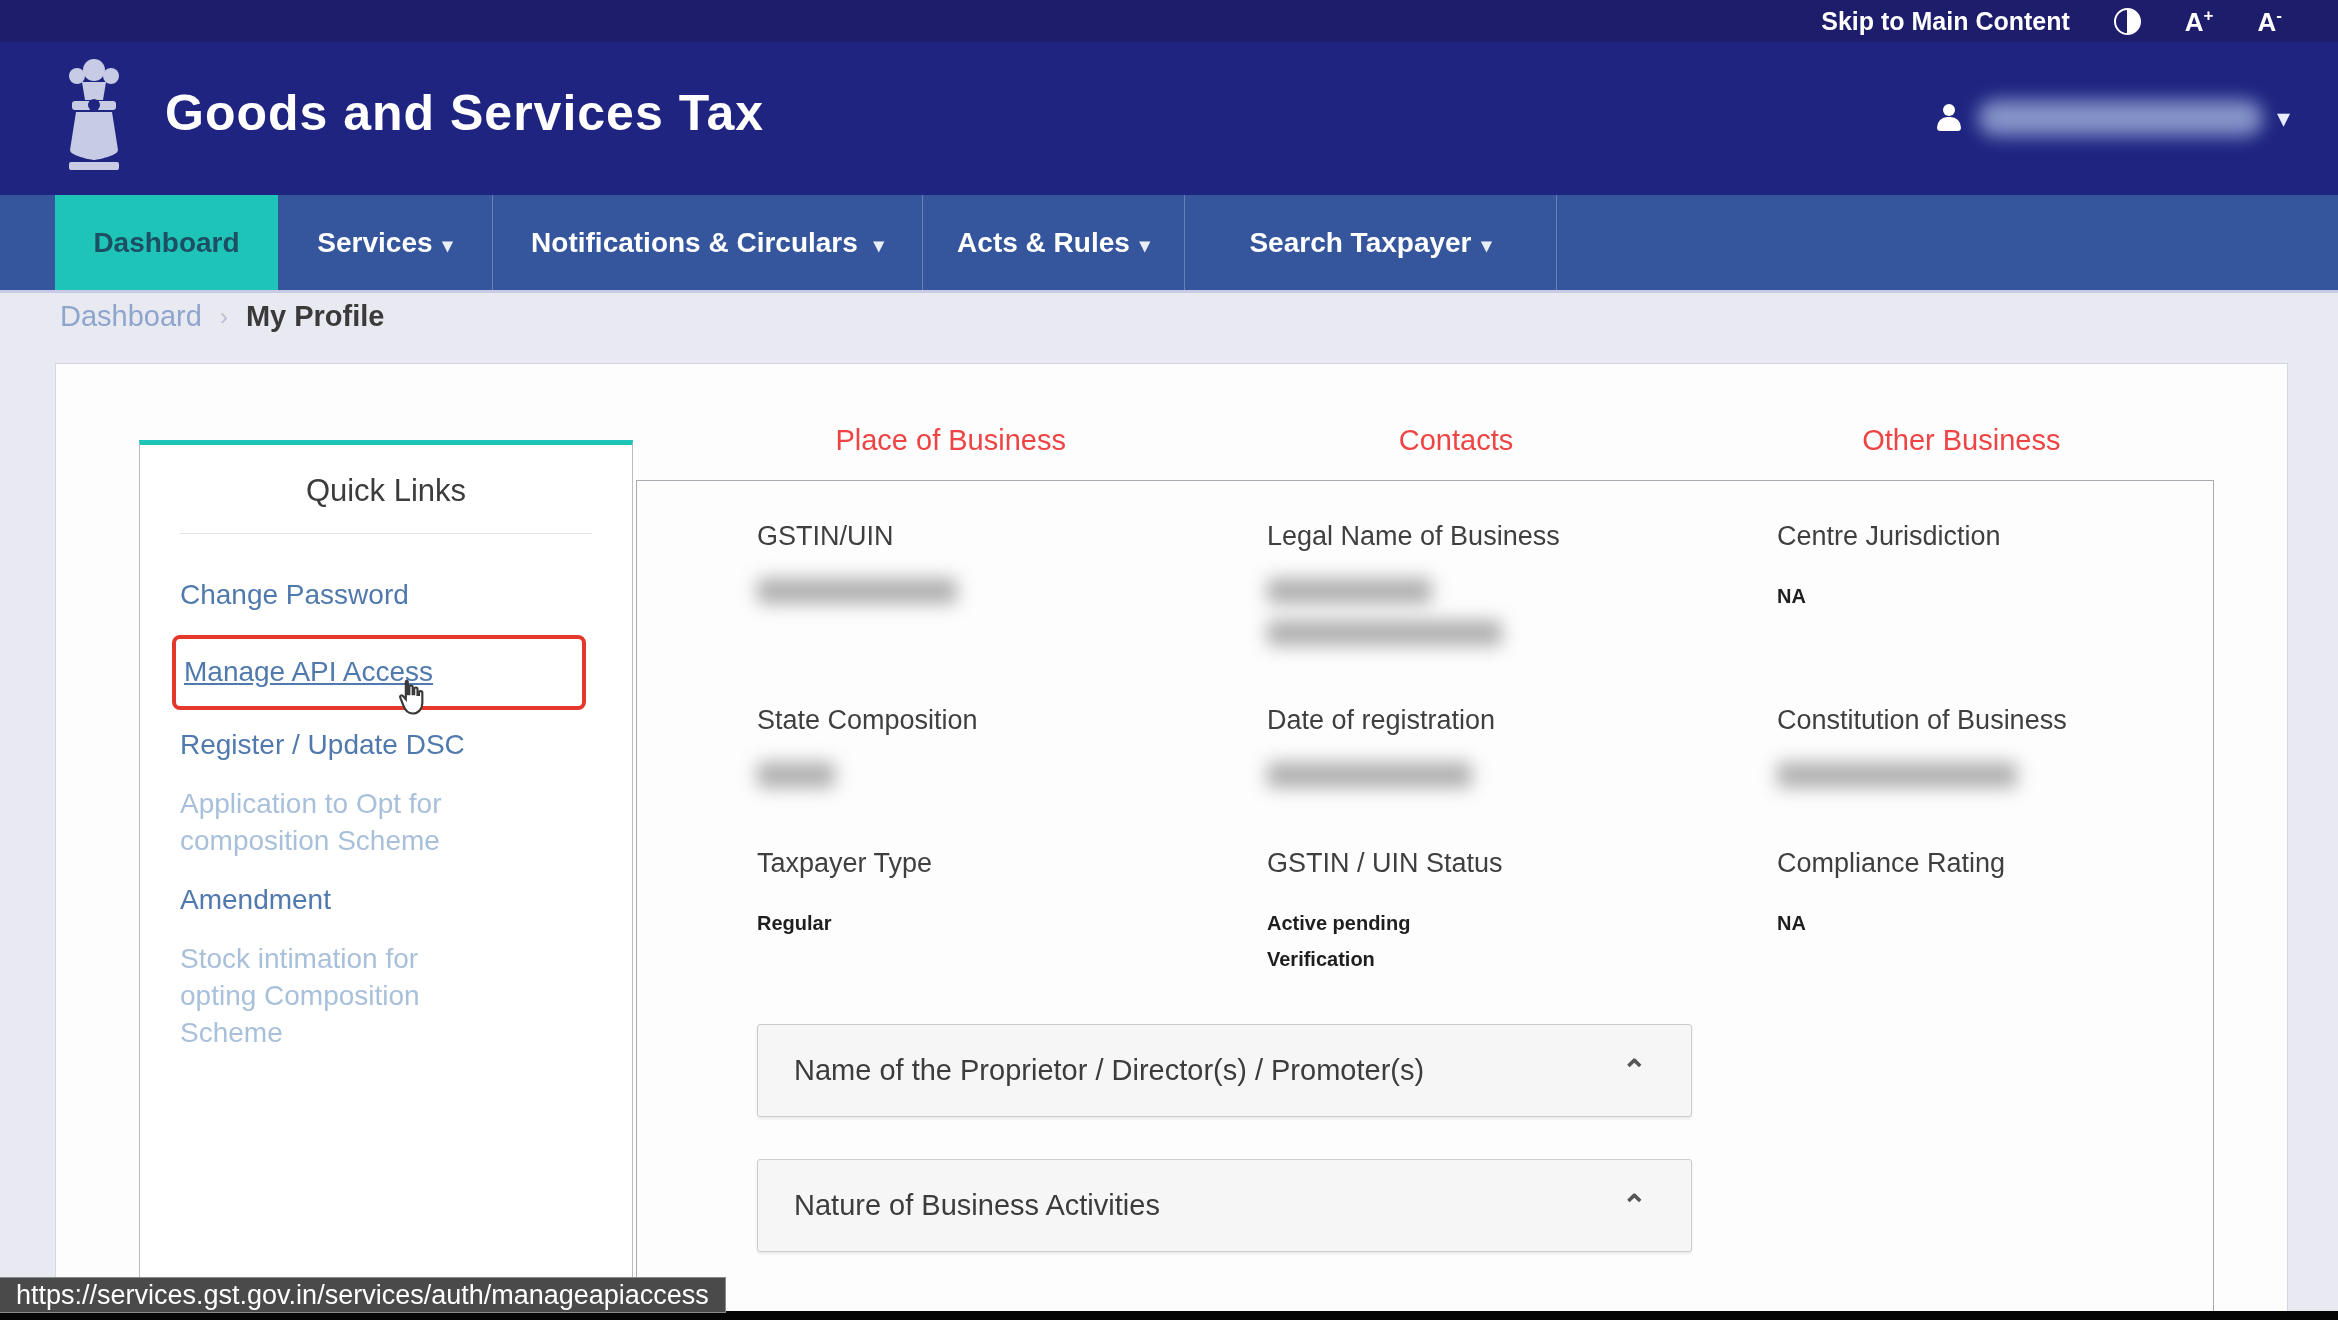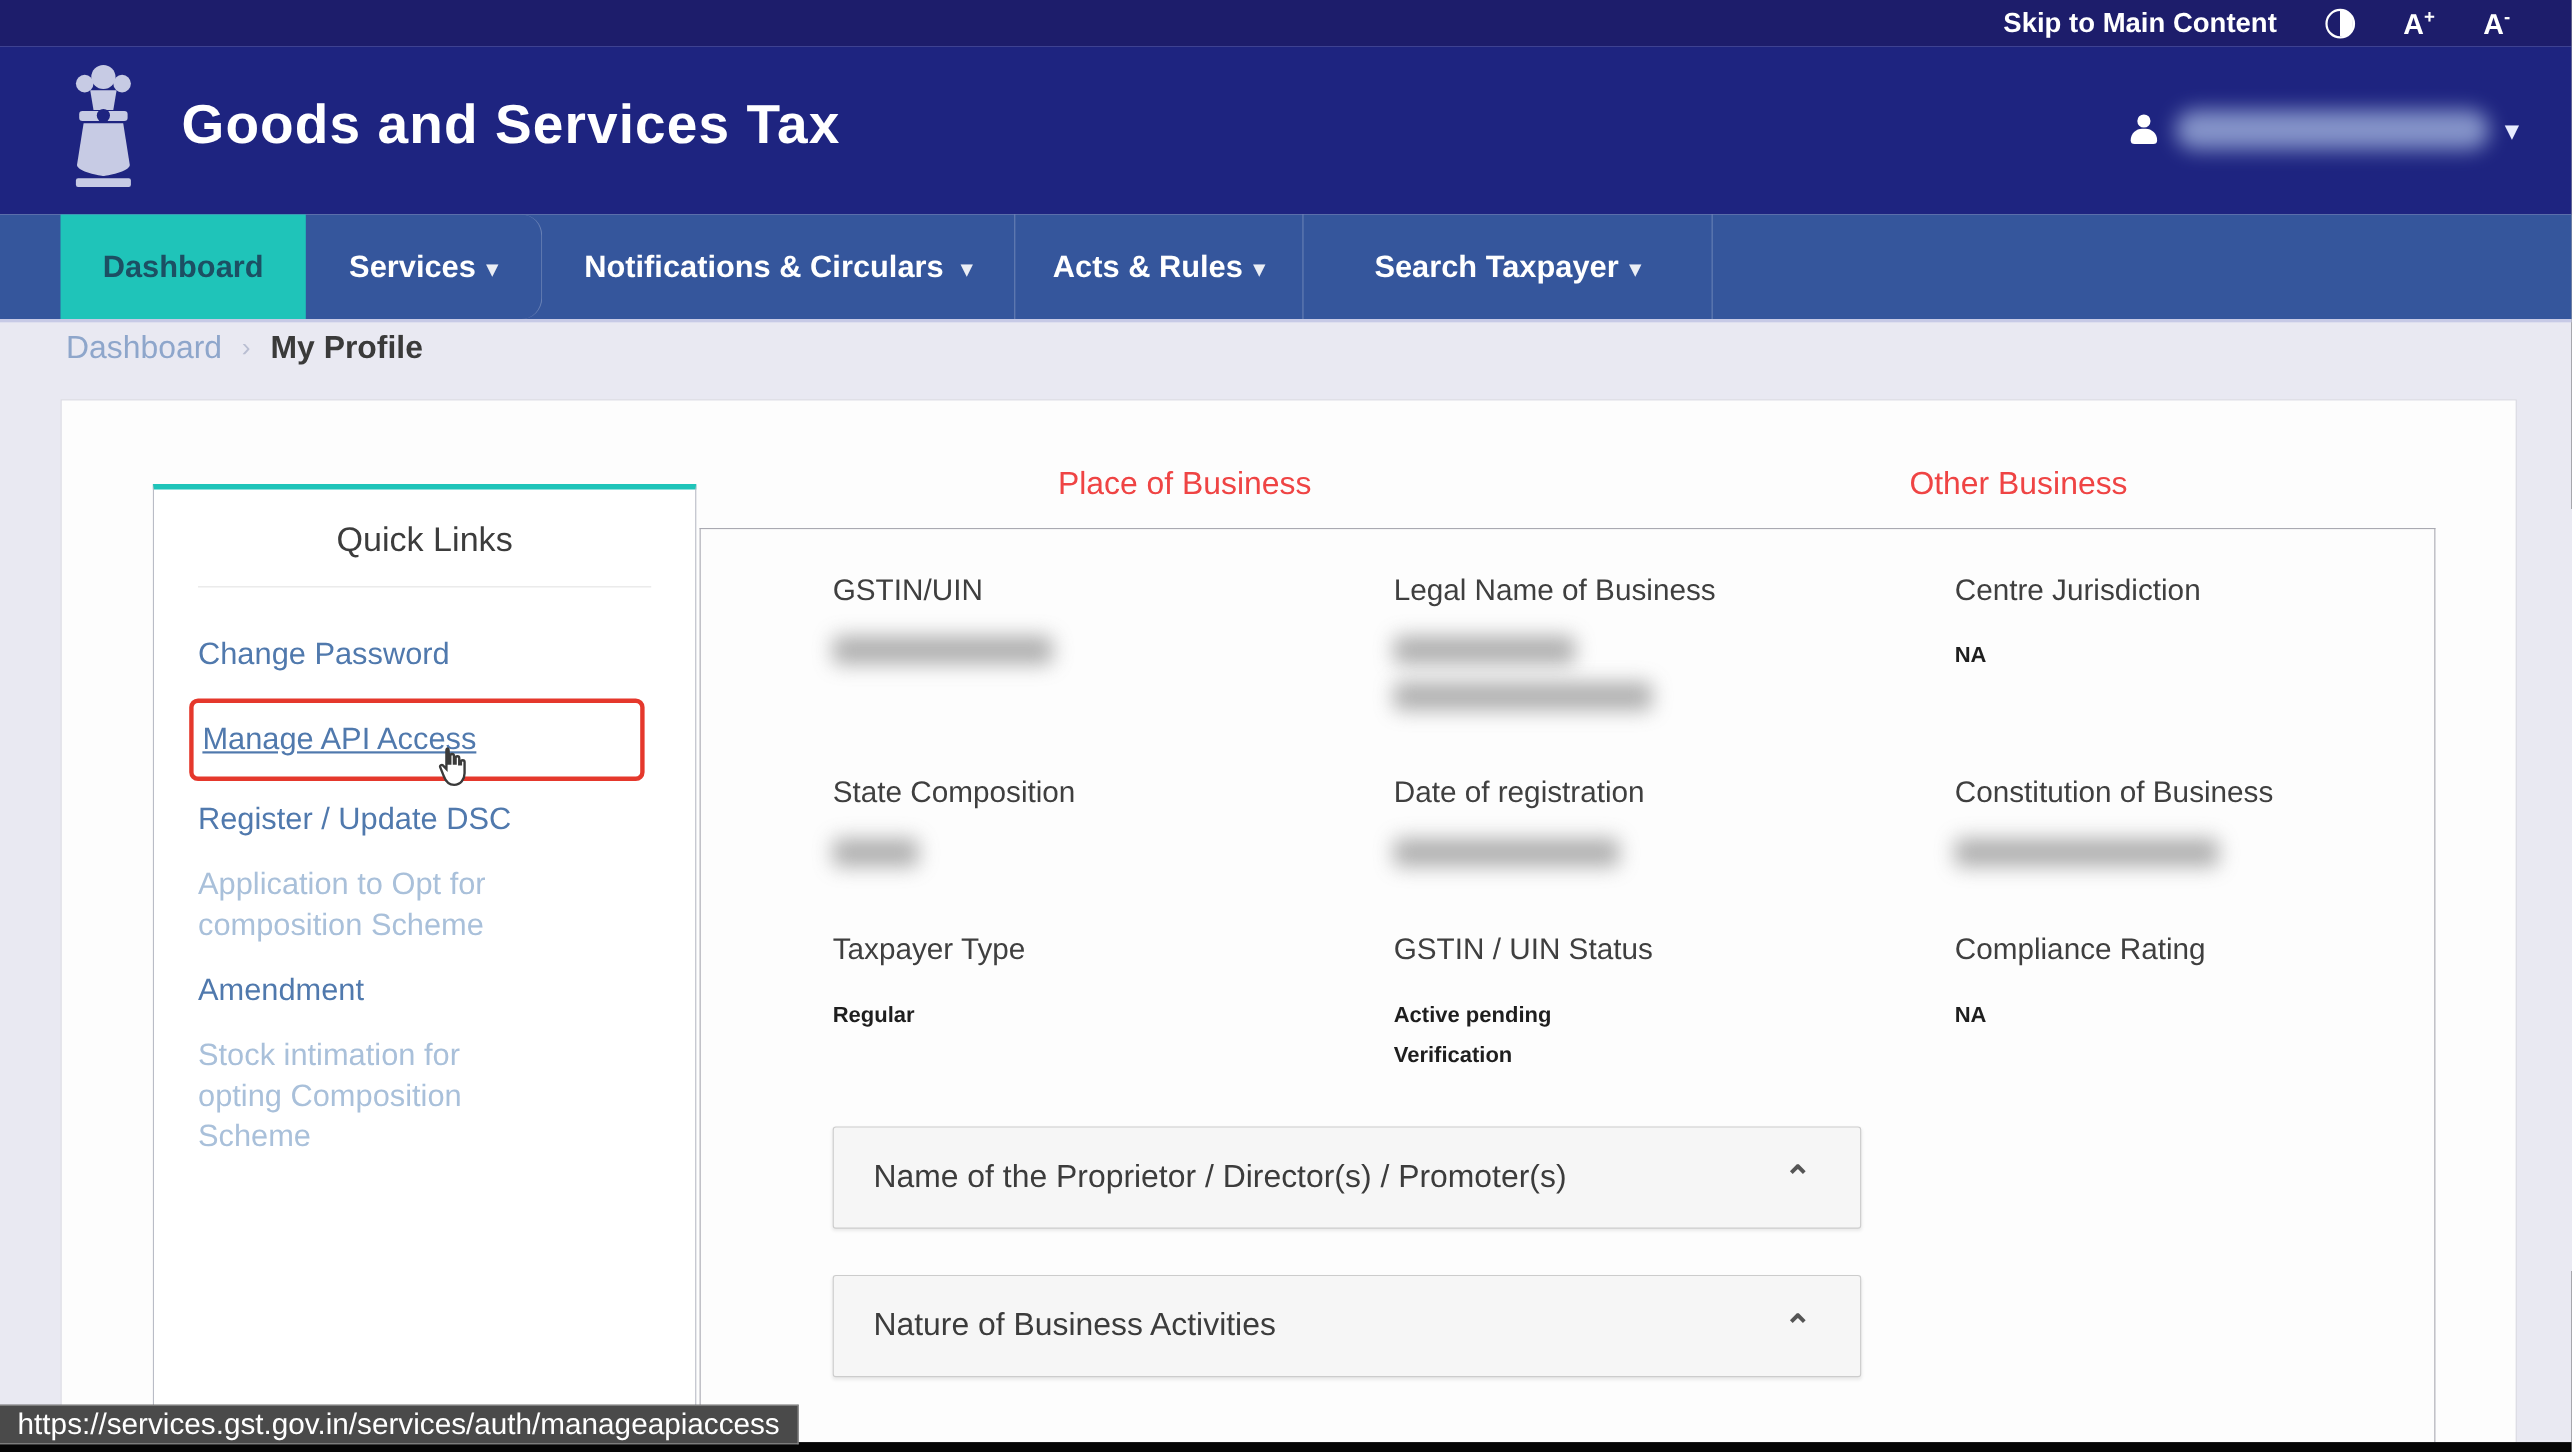--- a/index.html
+++ b/index.html
@@ -23,21 +23,21 @@
   .user-blur { width:285px; height:36px; border-radius:18px; background:#9fb0dc; filter:blur(9px); opacity:.8; }
   .user-caret { color:#e8ecff; font-size:26px; }
 
   
   .navbar { position:absolute; left:0; top:195px; width:2338px; height:95px; background:#35569c; display:flex; }
   .navbar-underline { position:absolute; left:0; top:290px; width:2338px; height:3px; background:#c7cae6; }
   .nav-item { height:95px; display:flex; align-items:center; justify-content:center; gap:10px;
               color:#fff; font-size:28px; font-weight:bold; }
   .nav-item .caret { font-size:20px; opacity:.9; padding-top:4px; }
   .nav-dashboard { width:223px; margin-left:55px; background:#1fc4b9; color:#1c4f63; }
-  .nav-services { width:215px; border-right:1px solid rgba(255,255,255,.25);border-radius:19px; }
+  .nav-services { width:215px; border-right:1px solid rgba(255,255,255,.25); }
   .nav-notifications { width:430px; border-right:1px solid rgba(255,255,255,.25);gap:16px; }
   .nav-acts { width:262px; border-right:1px solid rgba(255,255,255,.25); }
   .nav-search { width:372px; border-right:1px solid rgba(255,255,255,.25); }
 
   
   .breadcrumb { position:absolute; left:60px; top:300px; display:flex; align-items:center; gap:18px; font-size:29px; }
   .crumb-link { color:#8ea6cb; }
   .crumb-sep { color:#b9bed2; font-size:24px; }
   .crumb-current { color:#3a3a3a; font-weight:bold; }
 
@@ -242,20 +242,21 @@
         <span class="accordion-caret">⌃</span>
       </div>
       <div class="accordion accordion-2">
         <span class="accordion-title">Nature of Business Activities</span>
         <span class="accordion-caret">⌃</span>
       </div>
     </div>
 
     <div class="tabs-row">
       <div class="tab">Place of Business</div>
+      <div class="tab">Contacts</div>
       <div class="tab">Other Business</div>
     </div>
 
   </div>
 
   <div class="url-tooltip">https://services.gst.gov.in/services/auth/manageapiaccess</div>
   <div class="bottom-strip"></div>
 
 </div>
 

